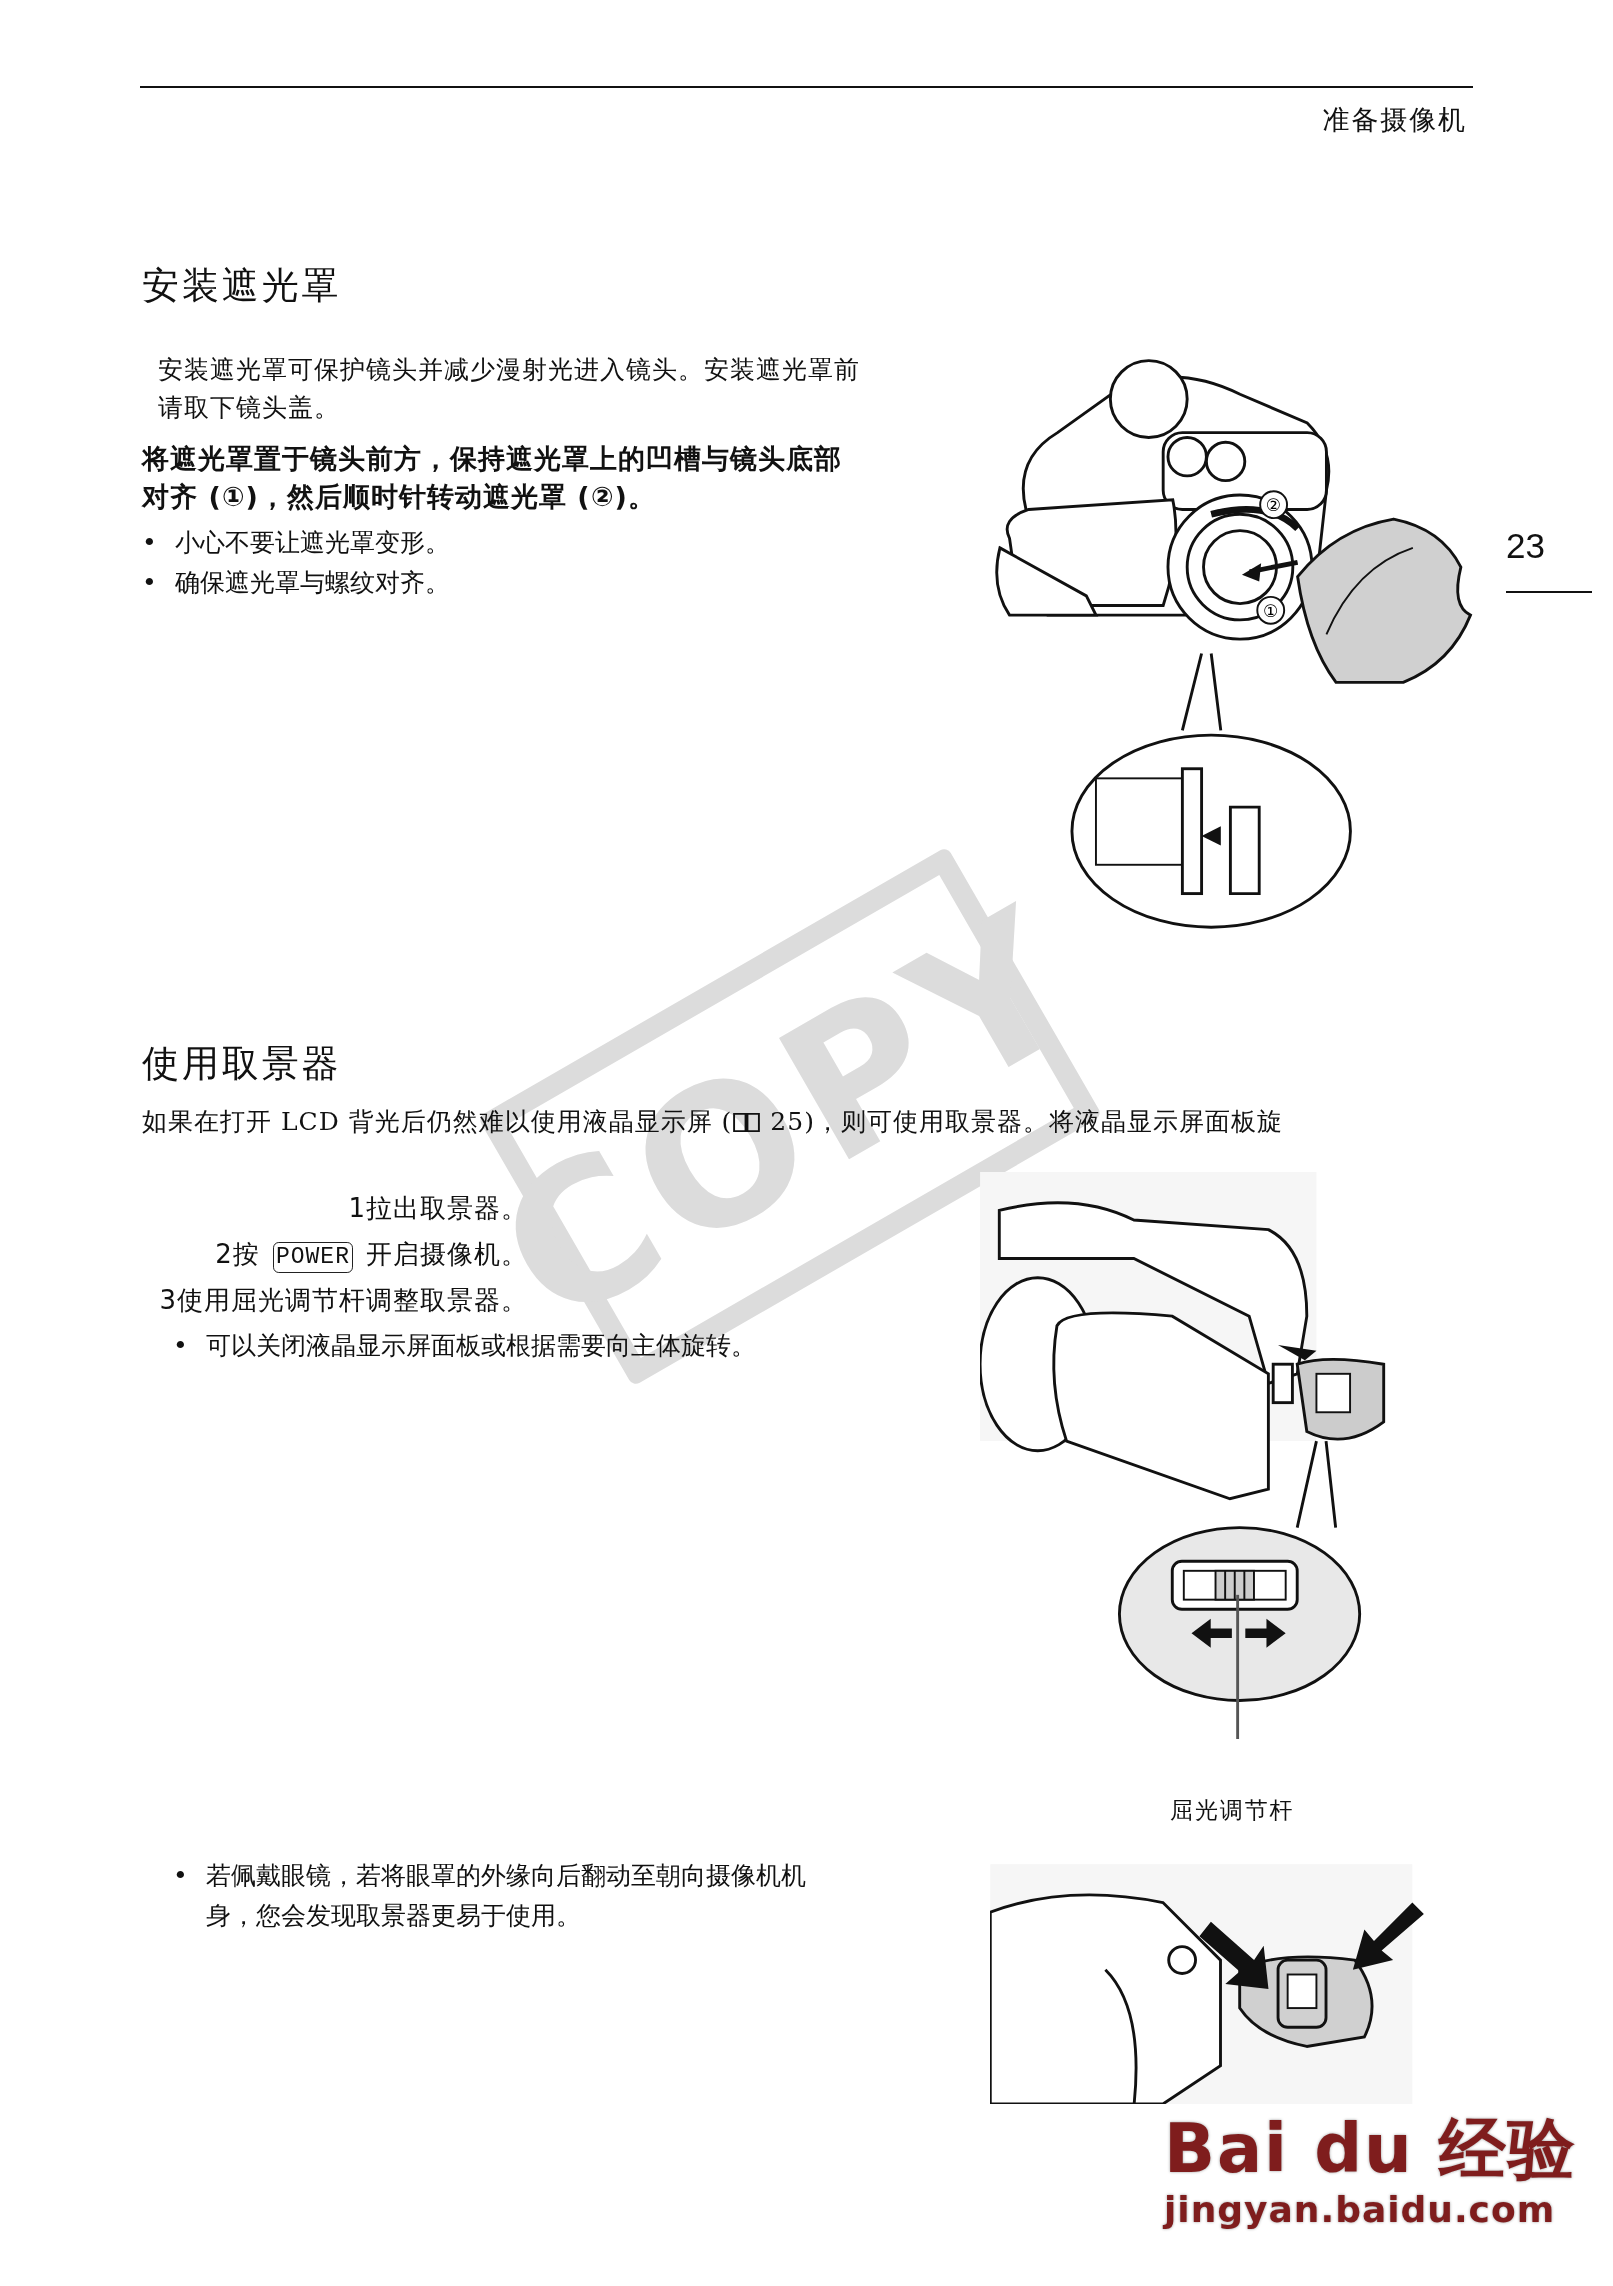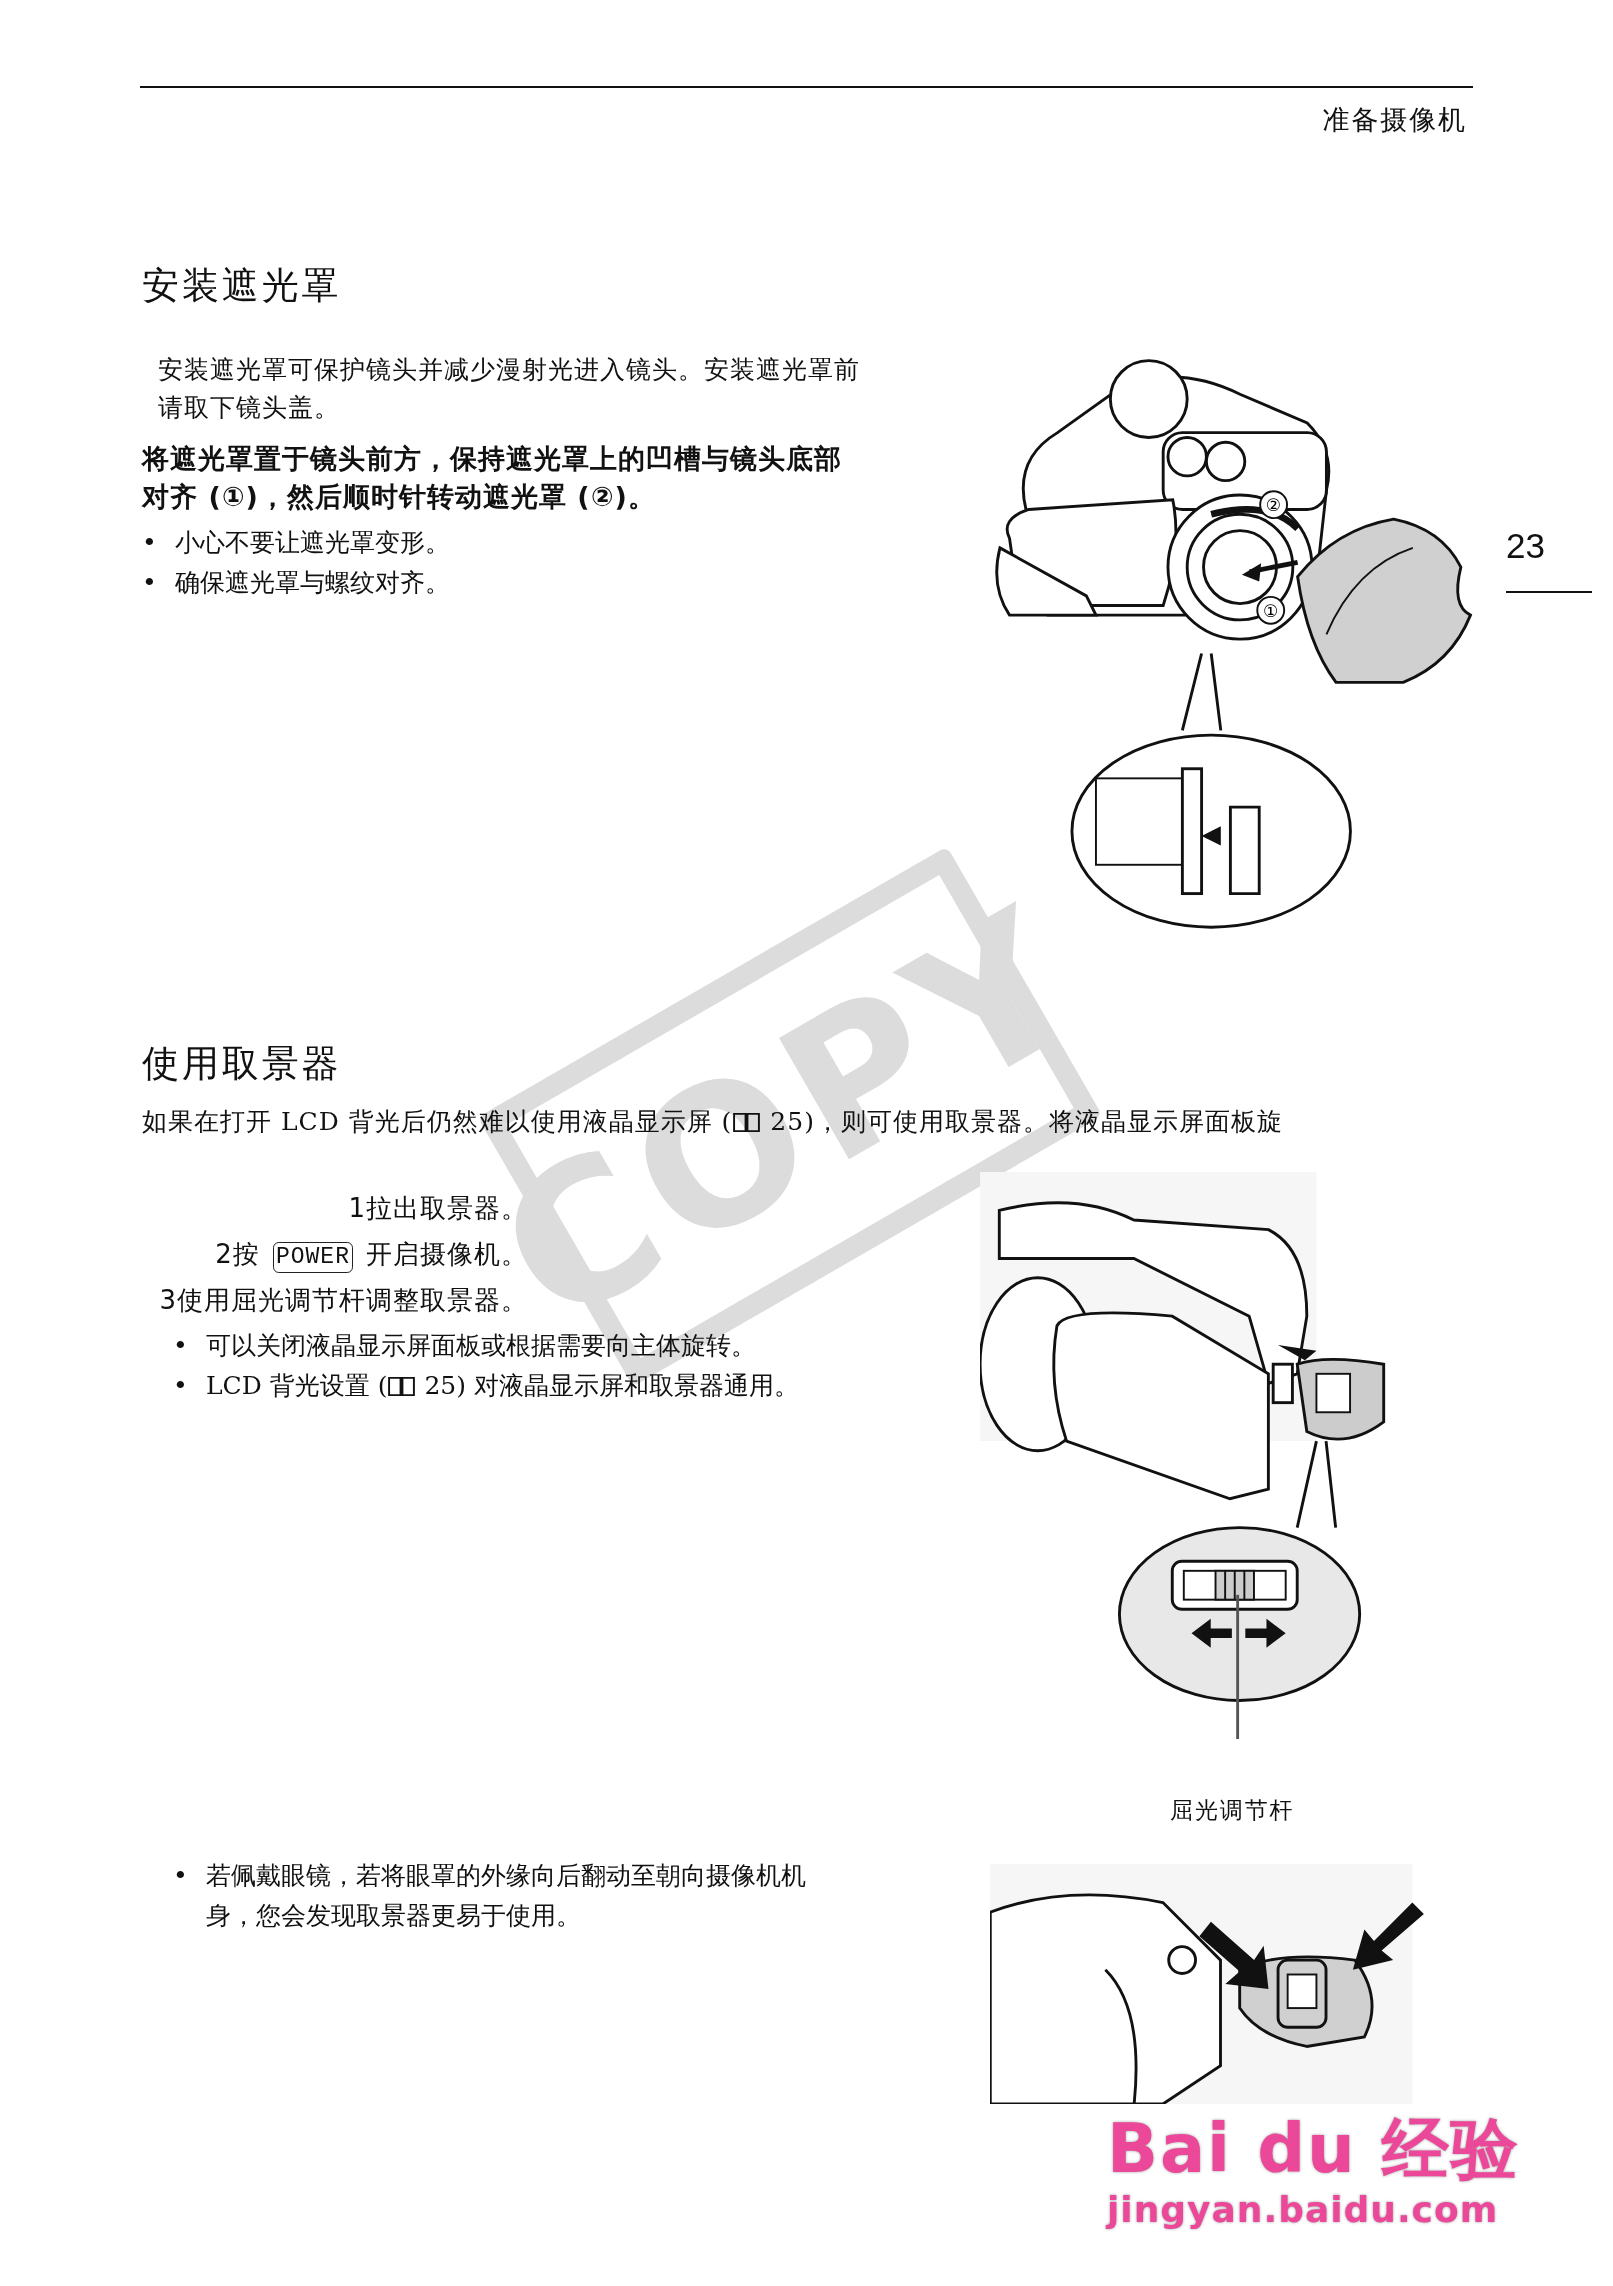--- a/index.html
+++ b/index.html
@@ -22,21 +22,21 @@
     .step { font-family: "DejaVu Sans", "Liberation Sans", sans-serif; font-size: 26px; line-height: 46px; letter-spacing: 1px; }
     .step .num { display: inline-block; width: 35px; }
     .key { display: inline-block; border: 1.9px solid #222; border-radius: 5.8px; padding: 0 2px; line-height: 29px; font-family: Liberation Mono, monospace; font-size: 23px; margin: 0 3.8px; }
     .book { display: inline-block; width: 29px; height: 21px; vertical-align: -2.9px; }
 
     .watermark { left: 519px; top: 961px; width: 500px; height: 269px; transform: rotate(-30deg); transform-origin: center;
       border: 21px solid #dcdcdc; border-radius: 7.7px; display: flex; align-items: center; justify-content: center;
       font-family: "DejaVu Sans", sans-serif; font-weight: bold; font-size: 192px; color: #dcdcdc; letter-spacing: 9.6px; z-index: 0; }
     .content { z-index: 2; }
 
-    .baidu { left: 1107px; top: 2104px; z-index: 3; color: #ec4899; font-family: "DejaVu Sans", sans-serif; font-weight: bold;
+    .baidu { left: 1164px; top: 2104px; z-index: 3; color: #7f1d1d; font-family: "DejaVu Sans", sans-serif; font-weight: bold;
       text-shadow: 0 0 2.9px #999; }
     .baidu .logo { font-size: 67px; letter-spacing: 1.9px; }
     .baidu .url { font-size: 36px; margin-top: -5.8px; letter-spacing: 1px; }
     .caption { font-size: 23px; letter-spacing: 1.9px; }
   </style>
 </head>
 <body>
 
 <div class="abs top-rule"></div>
 <div class="abs header-title">准备摄像机</div>
@@ -109,26 +109,20 @@
     <span class="num">2</span><span>按</span>
     <span class="key">POWER</span>
     <span>开启摄像机。</span>
   </div>
   <div class="step">
     <span class="num">3</span><span>使用屈光调节杆调整取景器。</span>
   </div>
 </div>
 <div class="abs content" style="left:171px; top:1326px;">
   <div class="bullet">可以关闭液晶显示屏面板或根据需要向主体旋转。</div>
-  <div class="bullet">
-    <span>LCD 背光设置 (</span><svg class="book" viewBox="0 0 30 22">
-        <path d="M2 2 L14 2 L14 20 L2 20 Z M16 2 L28 2 L28 20 L16 20 Z" fill="none" stroke="#111" stroke-width="2"></path>
-      </svg>
-    <span>25</span><span>) 对液晶显示屏和取景器通用。</span>
-  </div>
 </div>
 
 <svg class="abs content" style="left:980px; top:1172px;" width="423" height="567" viewBox="0 0 440 590">
   <rect x="0" y="0" width="350" height="280" fill="#f6f6f6"></rect>
   <g fill="#fff" stroke="#111" stroke-width="3">
     <path d="M20 40 Q100 20 160 50 L300 60 Q340 80 340 150 L330 210 L300 220 L280 150 L160 90 L20 90 Z"></path>
     <ellipse cx="60" cy="200" rx="60" ry="90"></ellipse>
     <path d="M80 160 Q90 140 200 150 L300 210 L300 330 L260 340 L90 280 Q70 220 80 160 Z"></path>
     <rect x="305" y="200" width="20" height="40"></rect>
   </g>

